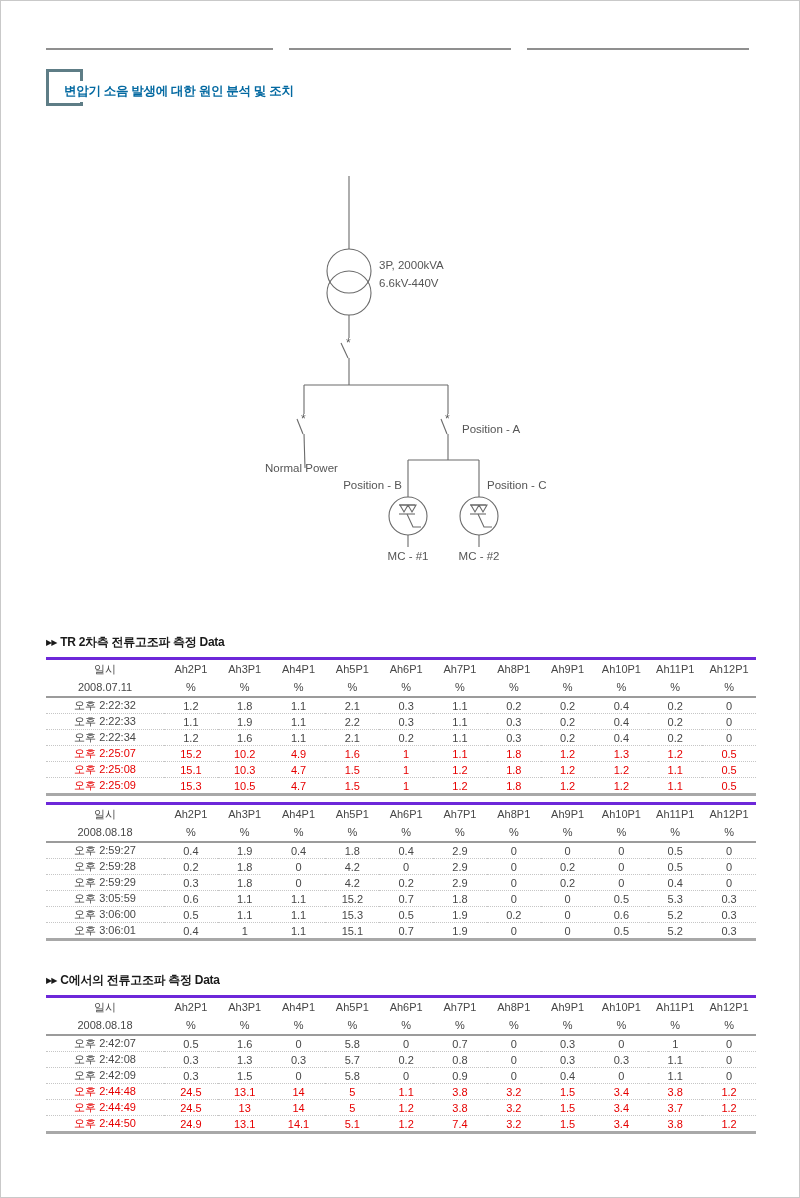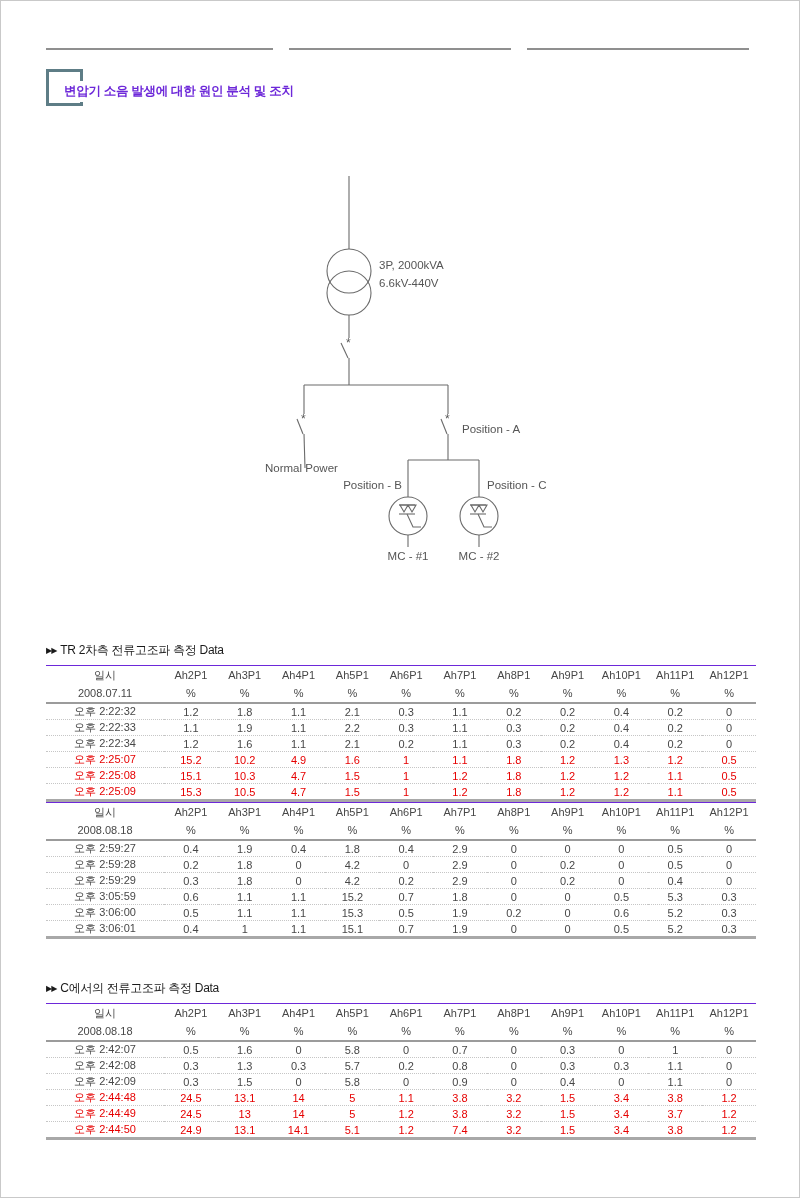--- a/index.html
+++ b/index.html
@@ -7,36 +7,36 @@
   .page{position:relative;width:798px;height:1196px;border:1px solid #c9c9c9;background:#fff;overflow:hidden;}
 
   
   .rule{position:absolute;top:47px;height:2px;background:#8f8f8f;}
   .rule.r1{left:45px;width:227px;}
   .rule.r2{left:288px;width:222px;}
   .rule.r3{left:526px;width:222px;}
 
   
   .title-box{position:absolute;left:45px;top:68px;width:31px;height:31px;border:3px solid #5e7d86;background:#fff;}
-  .page-title{position:absolute;left:60px;top:80px;background:#fff;font-weight:bold;font-size:12.5px;color:#6d28d9;padding:2px 8px 2px 3px;white-space:nowrap;letter-spacing:-0.3px;}
+  .page-title{position:absolute;left:60px;top:80px;background:#fff;font-weight:bold;font-size:12.5px;color:#0369a1;padding:2px 8px 2px 3px;white-space:nowrap;letter-spacing:-0.3px;}
 
   
   .diagram{position:absolute;left:0;top:160px;}
   .diagram text{fill:#555;font-size:11.5px;font-family:"Liberation Sans","DejaVu Sans",sans-serif;}
   .diagram .stroke{stroke:#6b6b6b;stroke-width:1.1;fill:none;}
   .diagram .mark{font-size:12px;fill:#555;}
 
   
   .section{position:absolute;left:45px;width:710px;}
   .sec1{top:633px;} .sec2{top:801px;} .sec3{top:971px;}
-  .tbl-title{font-size:12px;font-weight:normal;color:#1a1a1a;margin:8px 0 6px 0;letter-spacing:-0.3px;}
+  .tbl-title{font-size:12px;font-weight:bold;color:#1a1a1a;margin:0 0 6px 0;letter-spacing:-0.3px;}
   .tbl-title .marker{font-size:8px;letter-spacing:-1px;margin-right:4px;position:relative;top:-1.5px;color:#1a1a1a;}
 
   table{width:710px;border-collapse:collapse;table-layout:fixed;font-size:11px;color:#474747;
-        border-top:1px solid #6d28d9;border-bottom:3px solid #a8a8a8;}
+        border-top:3px solid #6d28d9;border-bottom:3px solid #a8a8a8;}
   col.col-time{width:118px;}
   th{font-weight:normal;height:18px;text-align:center;padding:0;color:#474747;}
   thead tr.unit-row th{border-bottom:2px solid #9b9b9b;}
   tbody td{height:15px;text-align:center;padding:0;border-top:1px dotted #c6c6c6;}
   tbody tr:first-child td{border-top:none;}
   tbody tr.hl td{color:#e60000;}
 </style>
 </head>
 <body>
 

